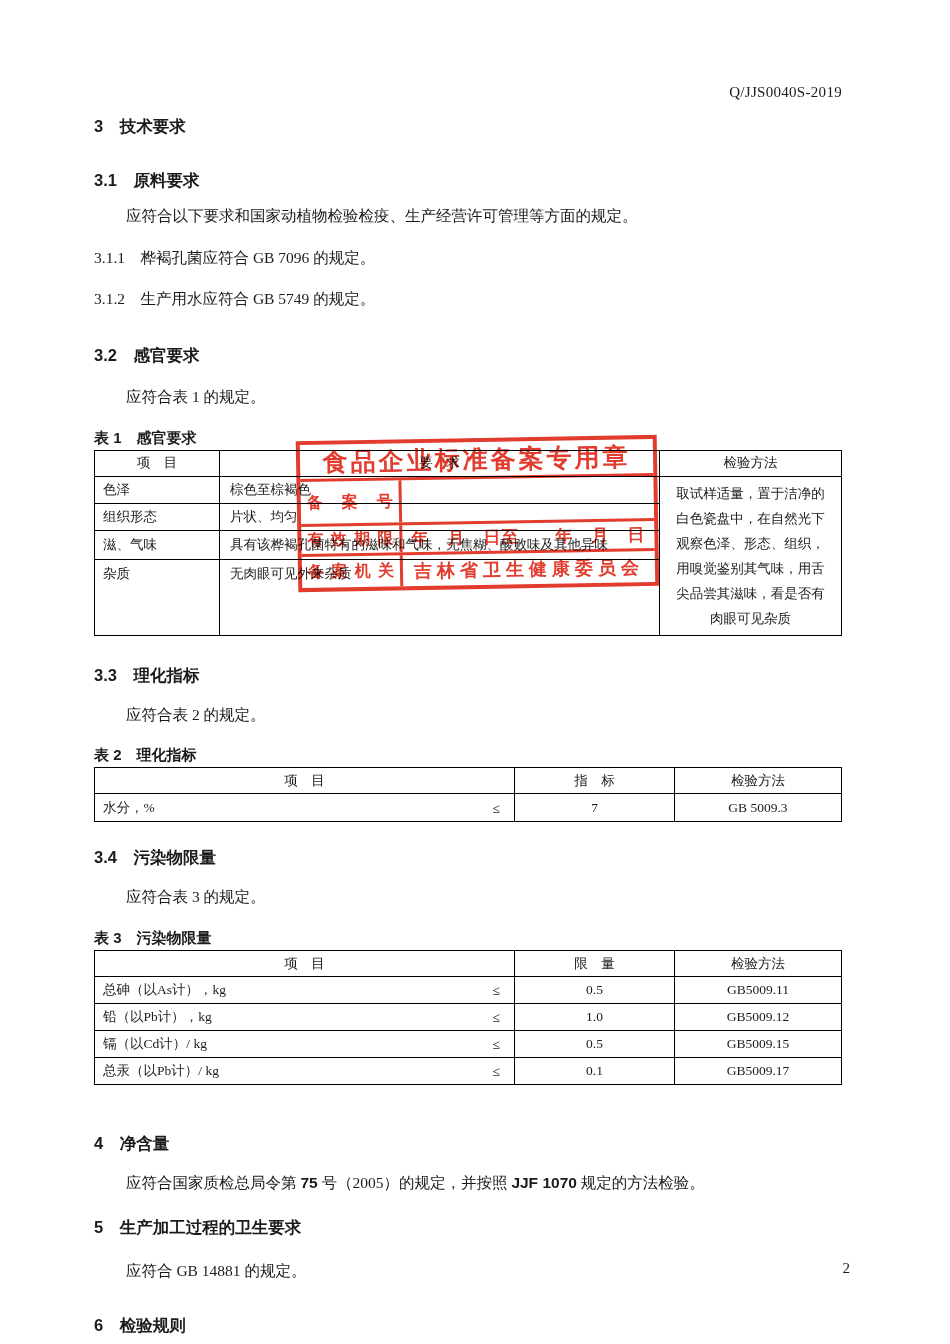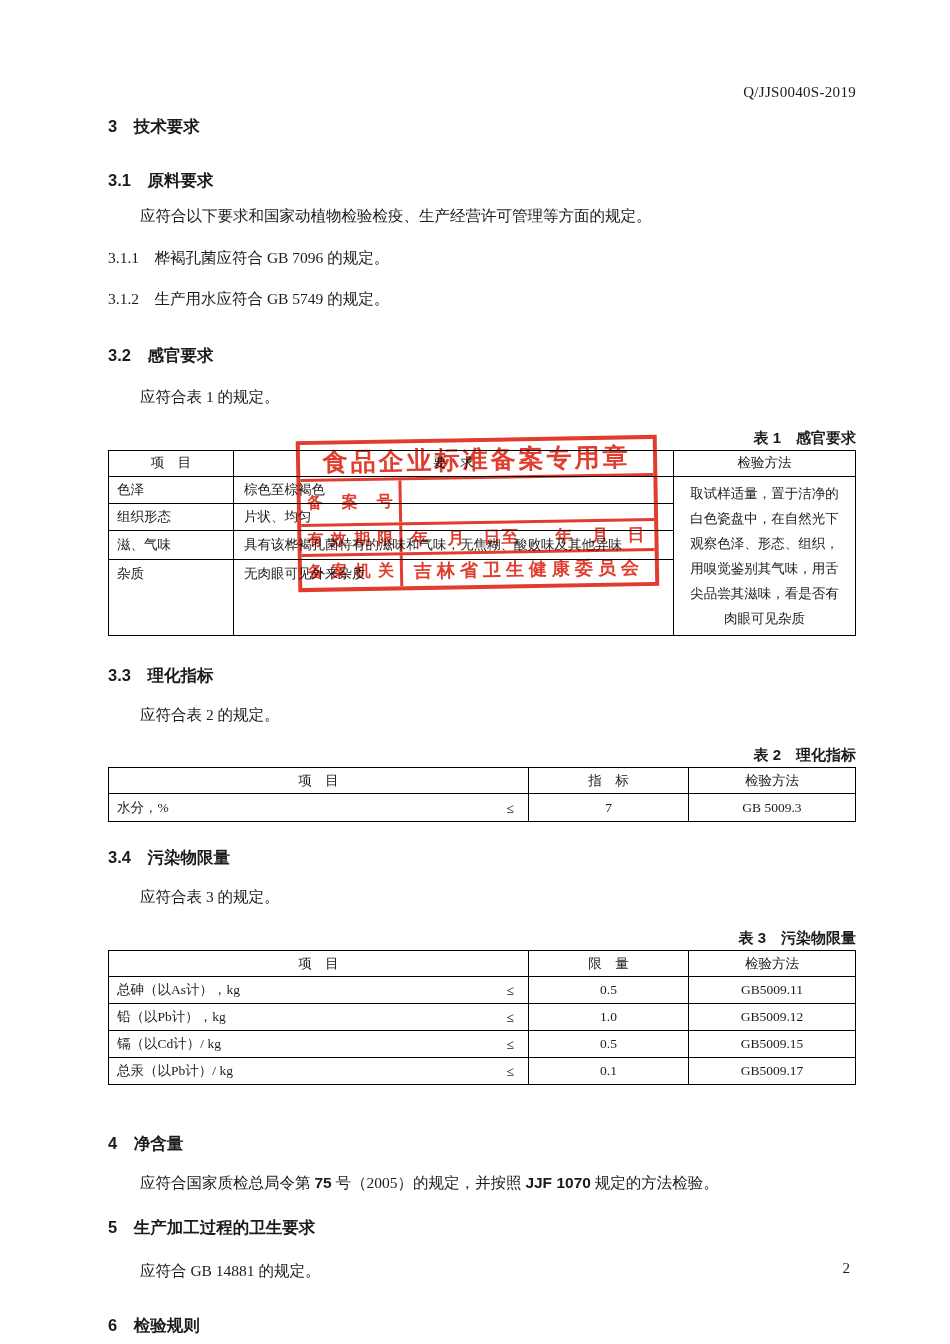--- a/index.html
+++ b/index.html
@@ -1,38 +1,38 @@
 <!DOCTYPE html>
 <html style="--stamp-red: #df2b1b;"><head>
 <meta charset="utf-8">
 <style>
   html,body{margin:0;padding:0;background:#ffffff;}
   .page{position:relative;width:950px;height:1344px;margin:0 auto;background:#ffffff;color:#1b1b1b;
         font-family:"Liberation Serif","DejaVu Serif",serif;font-size:15.5px;overflow:hidden;}
-  .content{position:absolute;left:108px;top:84px;width:748px;}
+  .content{position:absolute;left:94px;top:84px;width:748px;}
   .doc-code{text-align:right;font-size:15px;margin-bottom:14px;letter-spacing:.3px;}
   .sec-title{font-family:"Liberation Sans","DejaVu Sans",sans-serif;font-weight:700;font-size:16.5px;line-height:22px;}
   .mt-31{margin-top:32px;}
   .mt-32{margin-top:32px;}
   .mt-33{margin-top:28px;}
   .mt-34{margin-top:24px;}
   .mt-4{margin-top:47px;}
   .mt-5{margin-top:20px;}
   .mt-6{margin-top:30px;}
   .para{line-height:26px;}
   .indent{text-indent:32px;}
   .p-31{margin-top:12px;}
   .p-32{margin-top:18px;}
   .p-33{margin-top:16px;}
   .p-34{margin-top:16px;}
   .p-4{margin-top:16px;}
   .p-5{margin-top:20px;}
   .bnum{font-family:"Liberation Sans","DejaVu Sans",sans-serif;font-weight:700;}
   .tbl-caption{font-family:"Liberation Sans","DejaVu Sans",sans-serif;font-weight:700;font-size:15px;
-               text-align:right;line-height:24px;}
+               text-align:left;line-height:24px;}
   .cap3{margin-top:16px;}
   table.tbl{border-collapse:collapse;width:100%;font-size:13.5px;table-layout:fixed;}
   .tbl th,.tbl td{border:1px solid #000;font-weight:400;padding:2px 8px;vertical-align:middle;}
   .tbl th{text-align:center;}
   .tbl td.center{text-align:center;}
   .tbl1 tr.hrow{height:26px;}
   .tbl1 tr.r1{height:27px;}
   .tbl1 tr.r2{height:27px;}
   .tbl1 tr.r3{height:28px;}
   .tbl1 tr.r4{height:75px;}

